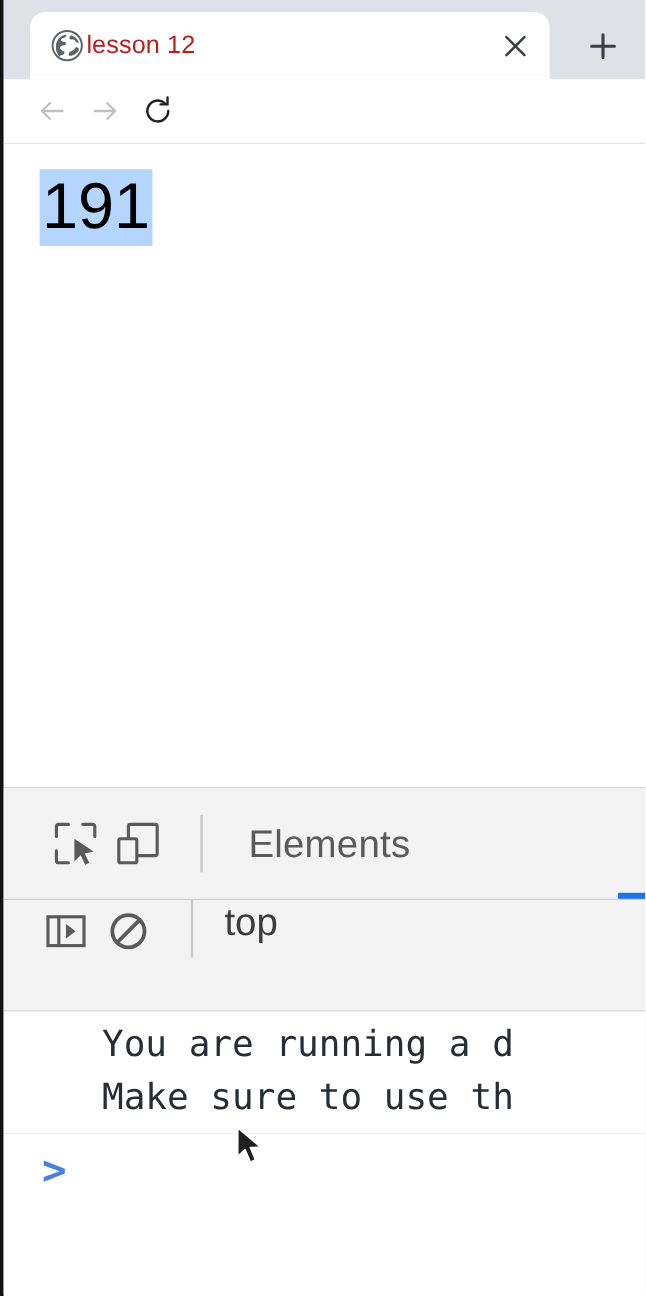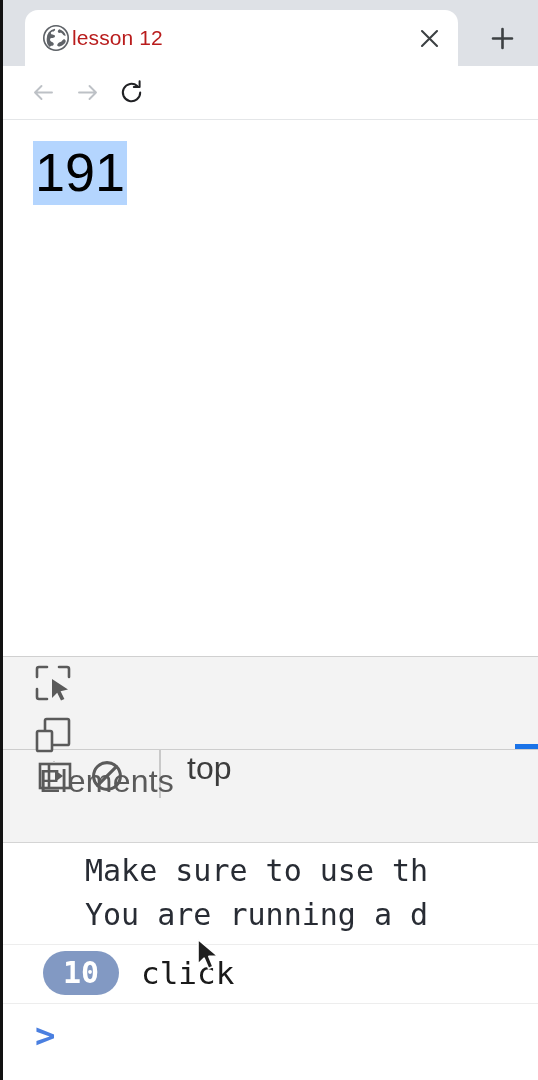--- a/index.html
+++ b/index.html
@@ -165,25 +165,25 @@
   .devtools {
     background: #f3f3f3;
     height: 422px;
     display: flex;
     flex-direction: column;
   }
 
   .dt-tabbar {
     height: 93px;
     display: flex;
-    padding-left: 24px;
+    align-items: center;
+    padding-left: 34px;
     border-bottom: 1px solid #cdcdcd;
     position: relative;
     background: #f3f3f3;
-    flex-direction: column;
   }
 
   .dt-icon-btn {
     width: 52px; height: 52px;
     display: flex; align-items: center; justify-content: center;
     color: #5a5a5a;
     flex: 0 0 52px;
   }
   .dt-icon-btn svg { display: block; }
 
@@ -411,29 +411,25 @@
         </span>
       </div>
       <span class="dt-divider"></span>
       <span class="ct-context">top</span>
     </div>
 
     <div class="console-body">
 
       <div class="msg-row">
         <div class="msg-text-block">
+          <div>You are running a d</div>
           <div>Make sure to use th</div>
-          <div>You are running a d</div>
         </div>
       </div>
 
-      <div class="msg-row-counted">
-        <span class="count-badge">10</span>
-        <span class="count-msg">click</span>
-      </div>
 
       <div class="prompt-row">
         <span class="prompt-chevron">&gt;</span>
       </div>
 
     </div>
   </div>
 
   <div class="cursor">
     <svg viewBox="0 0 26 34" aria-hidden="true">

